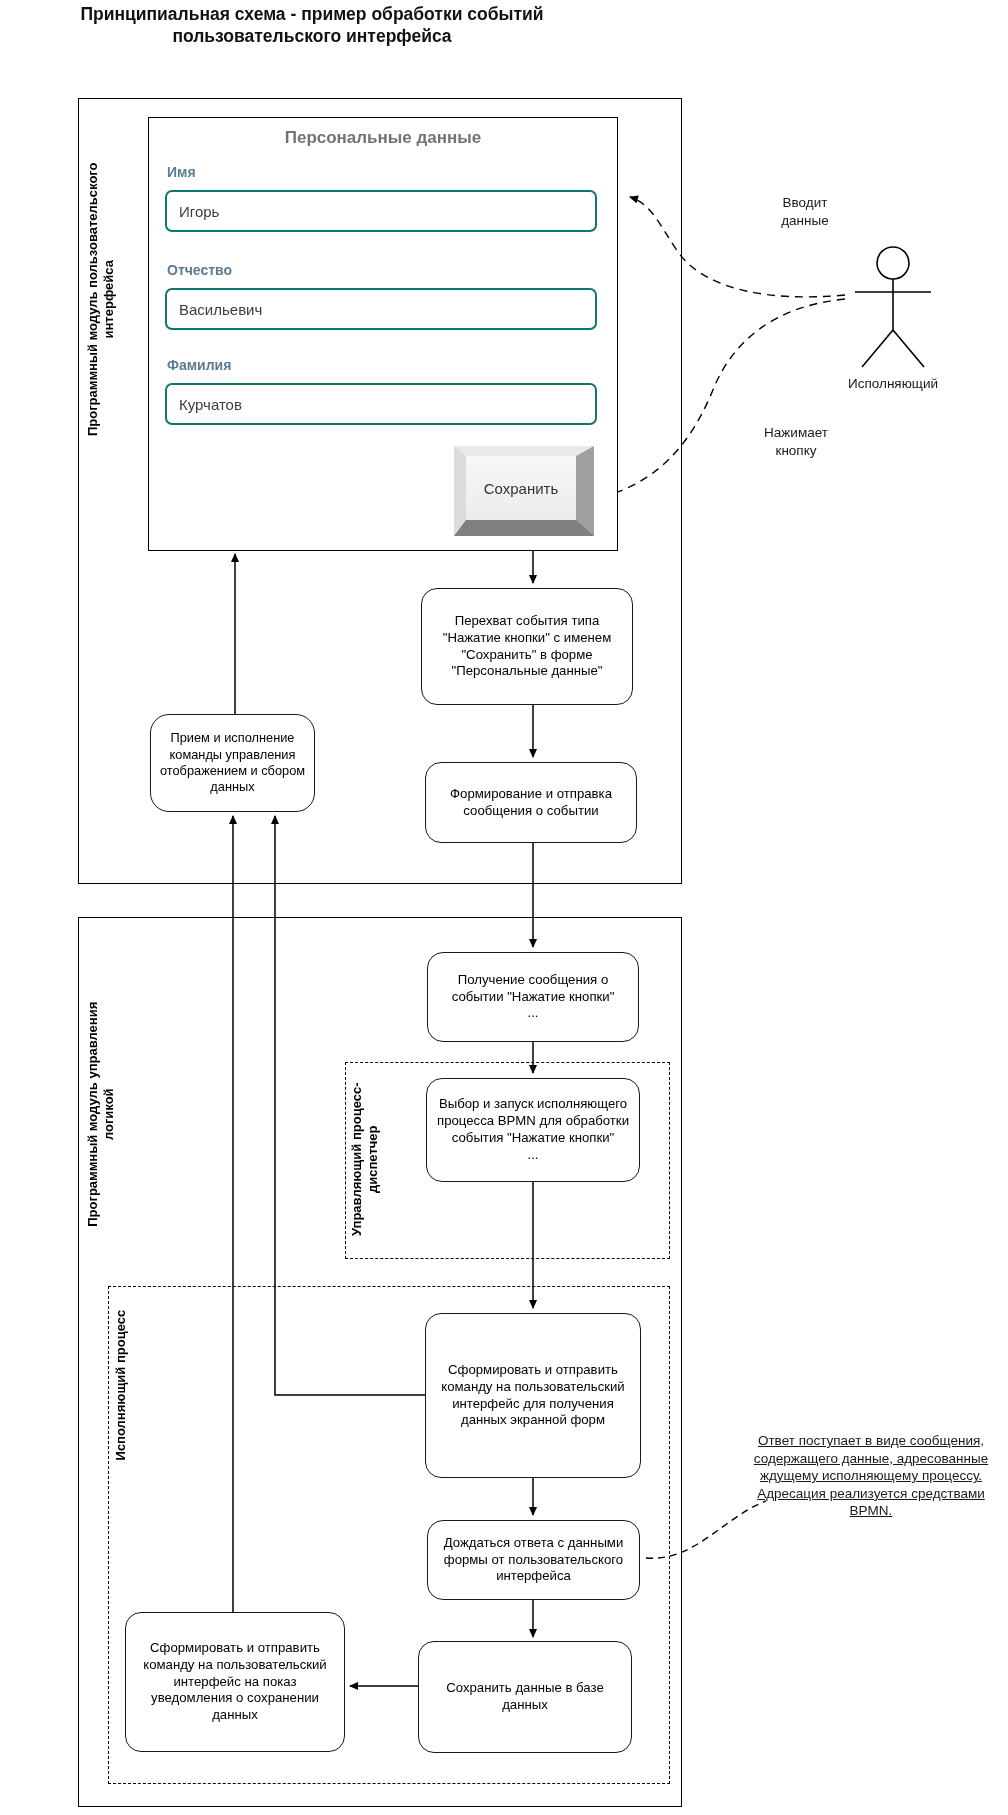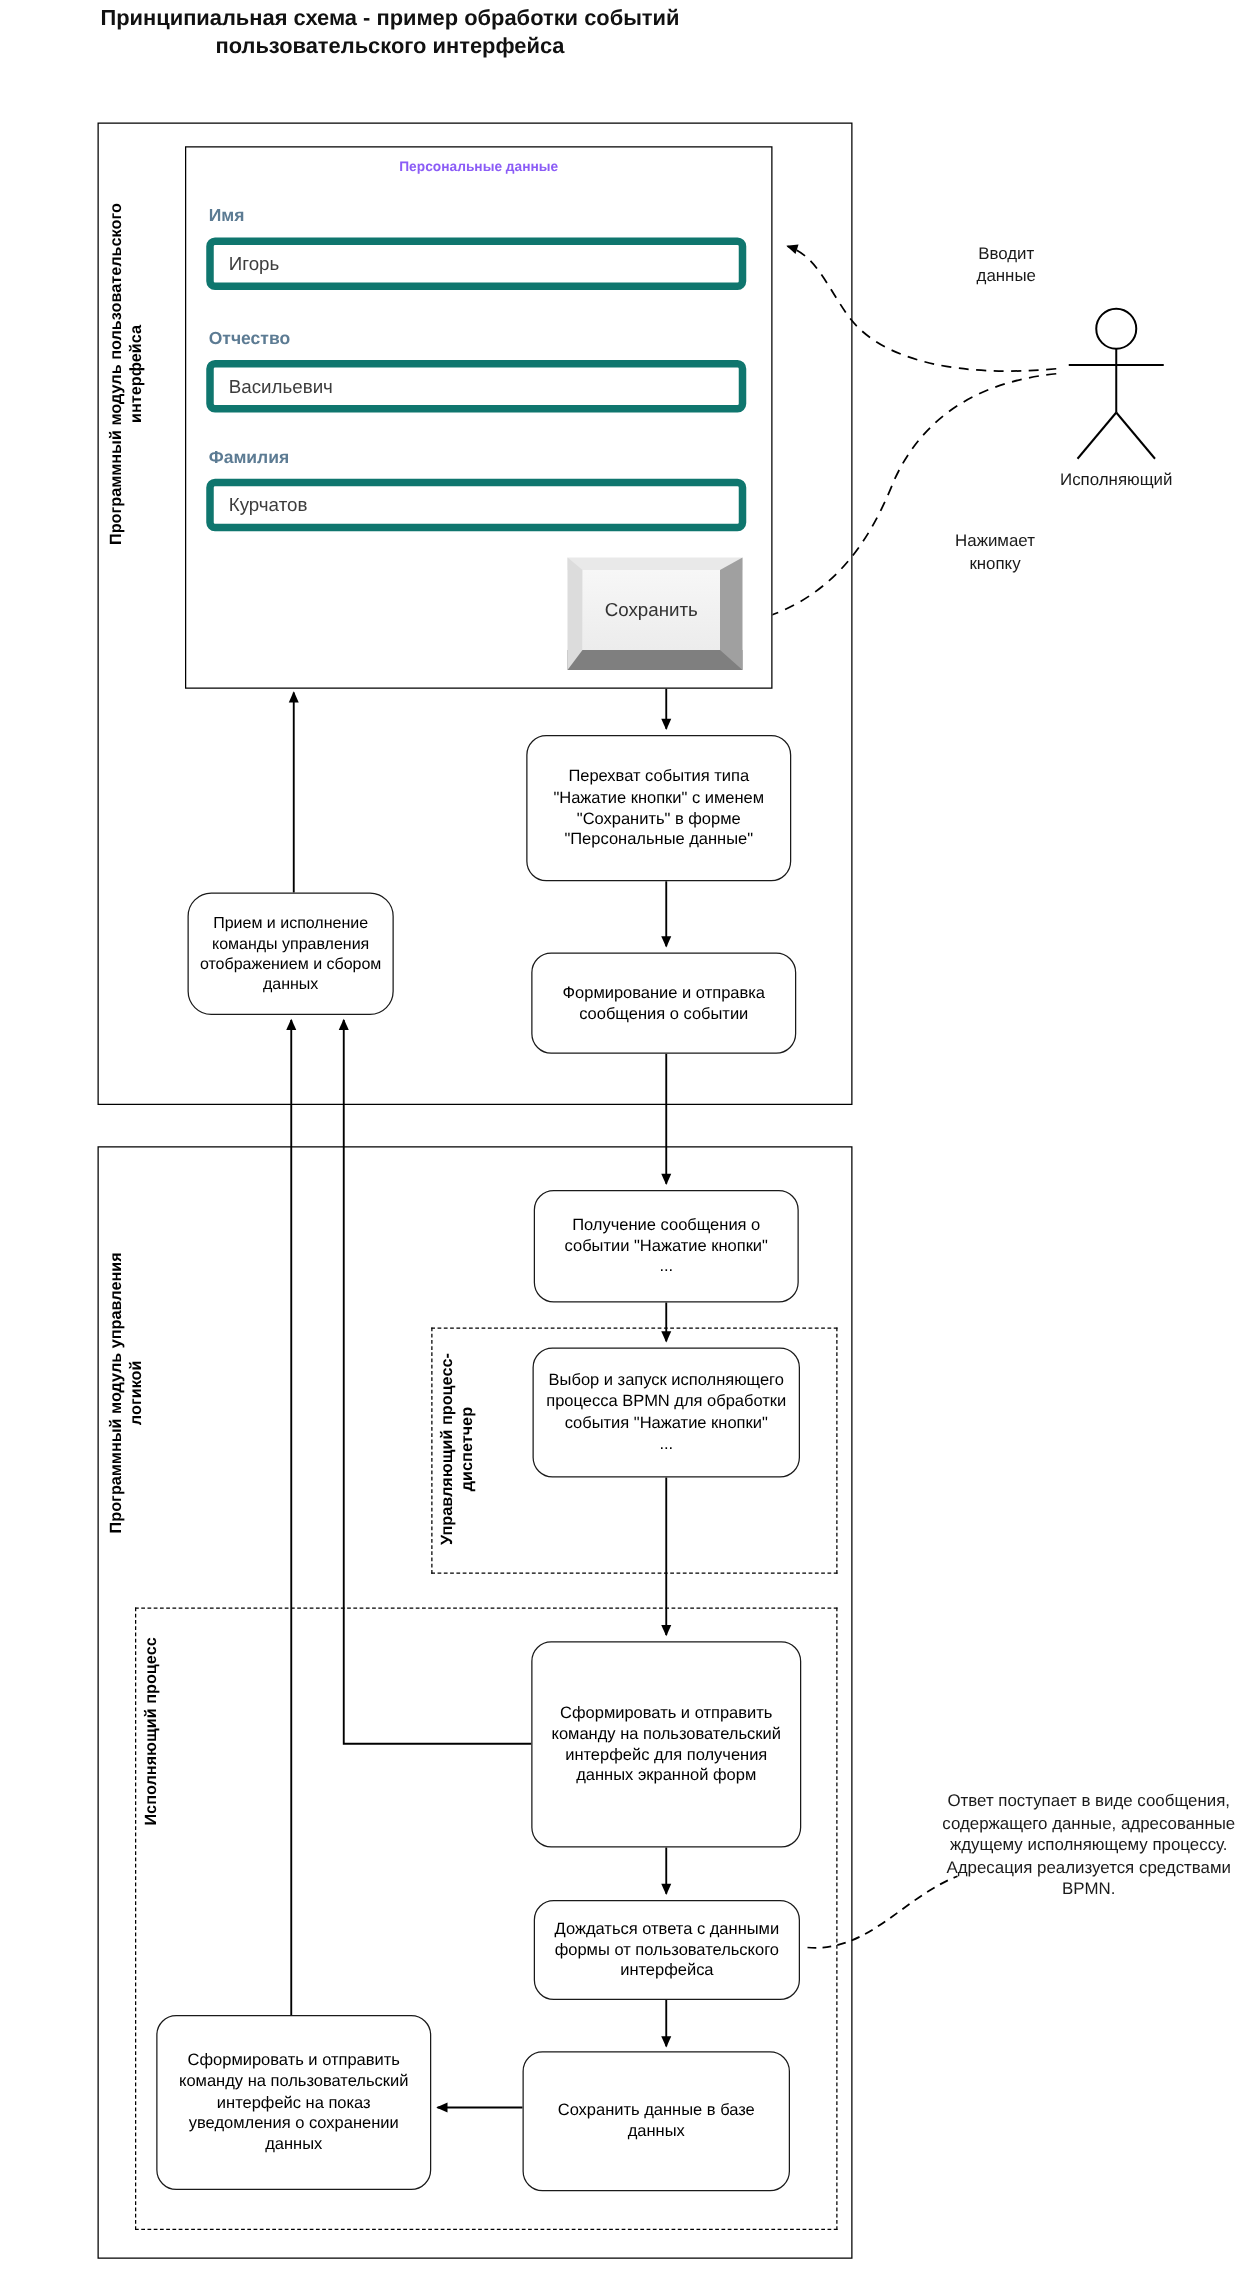--- a/index.html
+++ b/index.html
@@ -8,23 +8,23 @@
   .abs{position:absolute;}
   #title{left:12px;top:4px;width:600px;text-align:center;font-size:17.5px;font-weight:bold;line-height:1.25;color:#111;}
   .module{border:1.6px solid #000;background:transparent;}
   .dashedbox{border:1.6px dashed #000;background:transparent;}
   .vlabel{font-weight:bold;font-size:13px;text-align:center;line-height:1.25;transform:rotate(-90deg);}
   .node{border:1.4px solid #1a1a1a;border-radius:16px;background:#fff;display:flex;align-items:center;justify-content:center;
         text-align:center;font-size:13.2px;line-height:1.28;padding:6px 9px;box-sizing:border-box;white-space:pre-line;}
   .freetext{font-size:13.5px;line-height:1.3;text-align:center;color:#1a1a1a;}
   
   #form-box{left:148px;top:117px;width:468px;height:432px;border:1.6px solid #000;background:#fff;}
-  #form-title{left:0;top:10px;width:100%;text-align:center;font-size:11px;font-weight:bold;color:#8b5cf6;}
+  #form-title{left:0;top:10px;width:100%;text-align:center;font-size:17px;font-weight:bold;color:#737373;}
   .field-label{font-size:14px;font-weight:bold;color:#5c7b93;}
-  .tinput{position:absolute;left:16px;width:432px;height:42px;border:6px solid #0f766e;border-radius:7px;
+  .tinput{position:absolute;left:16px;width:432px;height:42px;border:2px solid #0f766e;border-radius:7px;
           font-family:"Liberation Sans",sans-serif;font-size:15px;color:#3d3d3d;padding:0 12px;box-sizing:border-box;background:#fff;outline:none;}
   #save-btn{left:305px;top:328px;width:140px;height:90px;box-sizing:border-box;
             border-style:solid;border-width:10px 18px 16px 12px;
             border-color:#e9e9e9 #a0a0a0 #7f7f7f #dcdcdc;
             background:linear-gradient(#f7f7f7,#ececec);
             display:flex;align-items:center;justify-content:center;
             font-size:15px;color:#333;cursor:pointer;}
 </style>
 </head>
 <body>
@@ -100,15 +100,15 @@
   <div class="abs node" style="left:150px;top:714px;width:165px;height:98px;border-radius:19px;font-size:12.8px;padding:4px 5px;">Прием и исполнение команды управления отображением и сбором данных</div>
   <div class="abs node" style="left:427px;top:952px;width:212px;height:90px;">Получение сообщения о событии "Нажатие кнопки"
 ...</div>
   <div class="abs node" style="left:426px;top:1078px;width:214px;height:104px;">Выбор и запуск исполняющего процесса BPMN для обработки события "Нажатие кнопки"
 ...</div>
   <div class="abs node" style="left:425px;top:1313px;width:216px;height:165px;">Сформировать и отправить команду на пользовательский интерфейс для получения данных экранной форм</div>
   <div class="abs node" style="left:427px;top:1520px;width:213px;height:80px;">Дождаться ответа с данными формы от пользовательского интерфейса</div>
   <div class="abs node" style="left:418px;top:1641px;width:214px;height:112px;">Сохранить данные в базе данных</div>
   <div class="abs node" style="left:125px;top:1612px;width:220px;height:140px;">Сформировать и отправить команду на пользовательский интерфейс на показ уведомления о сохранении данных</div>
 
-  <div class="abs freetext" style="left:738px;top:1432px;width:266px;">Ответ поступает в виде сообщения, содержащего данные, адресованные ждущему исполняющему процессу. Адресация реализуется средствами BPMN.</div>
+  <div class="abs freetext" style="left:738px;top:1432px;width:266px;text-decoration:underline;">Ответ поступает в виде сообщения, содержащего данные, адресованные ждущему исполняющему процессу. Адресация реализуется средствами BPMN.</div>
 
 </div>
 
 </body></html>

